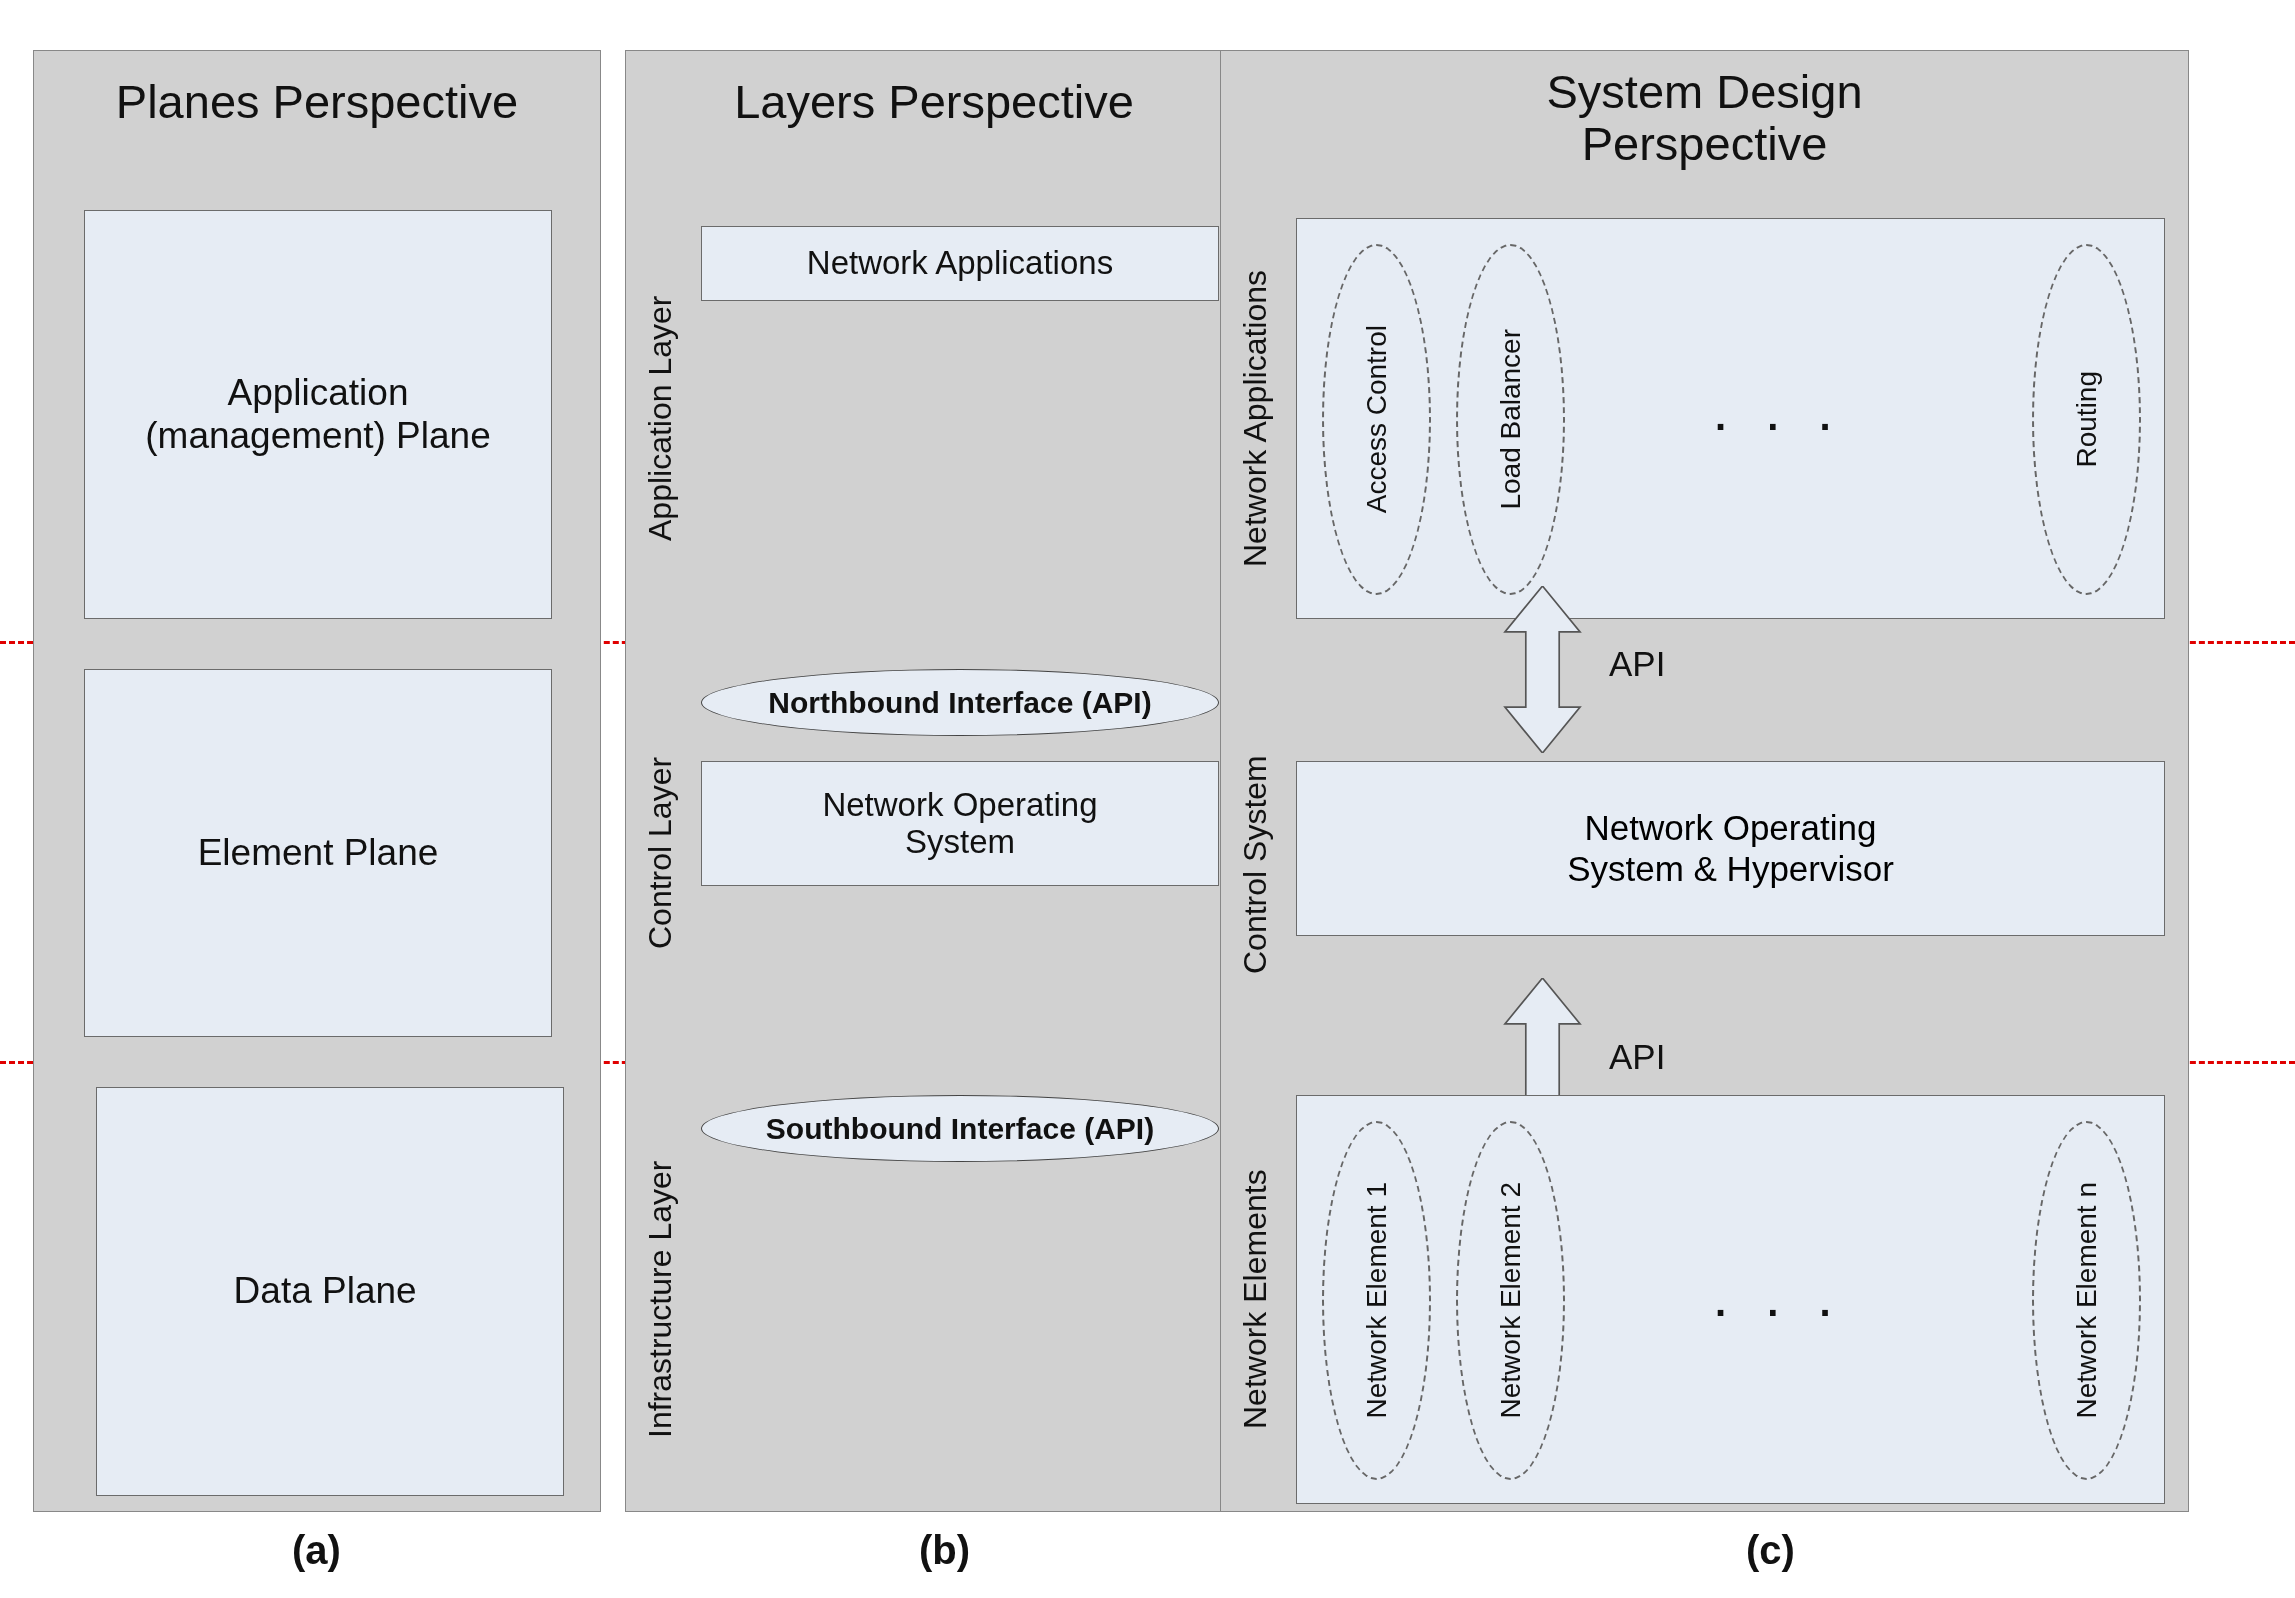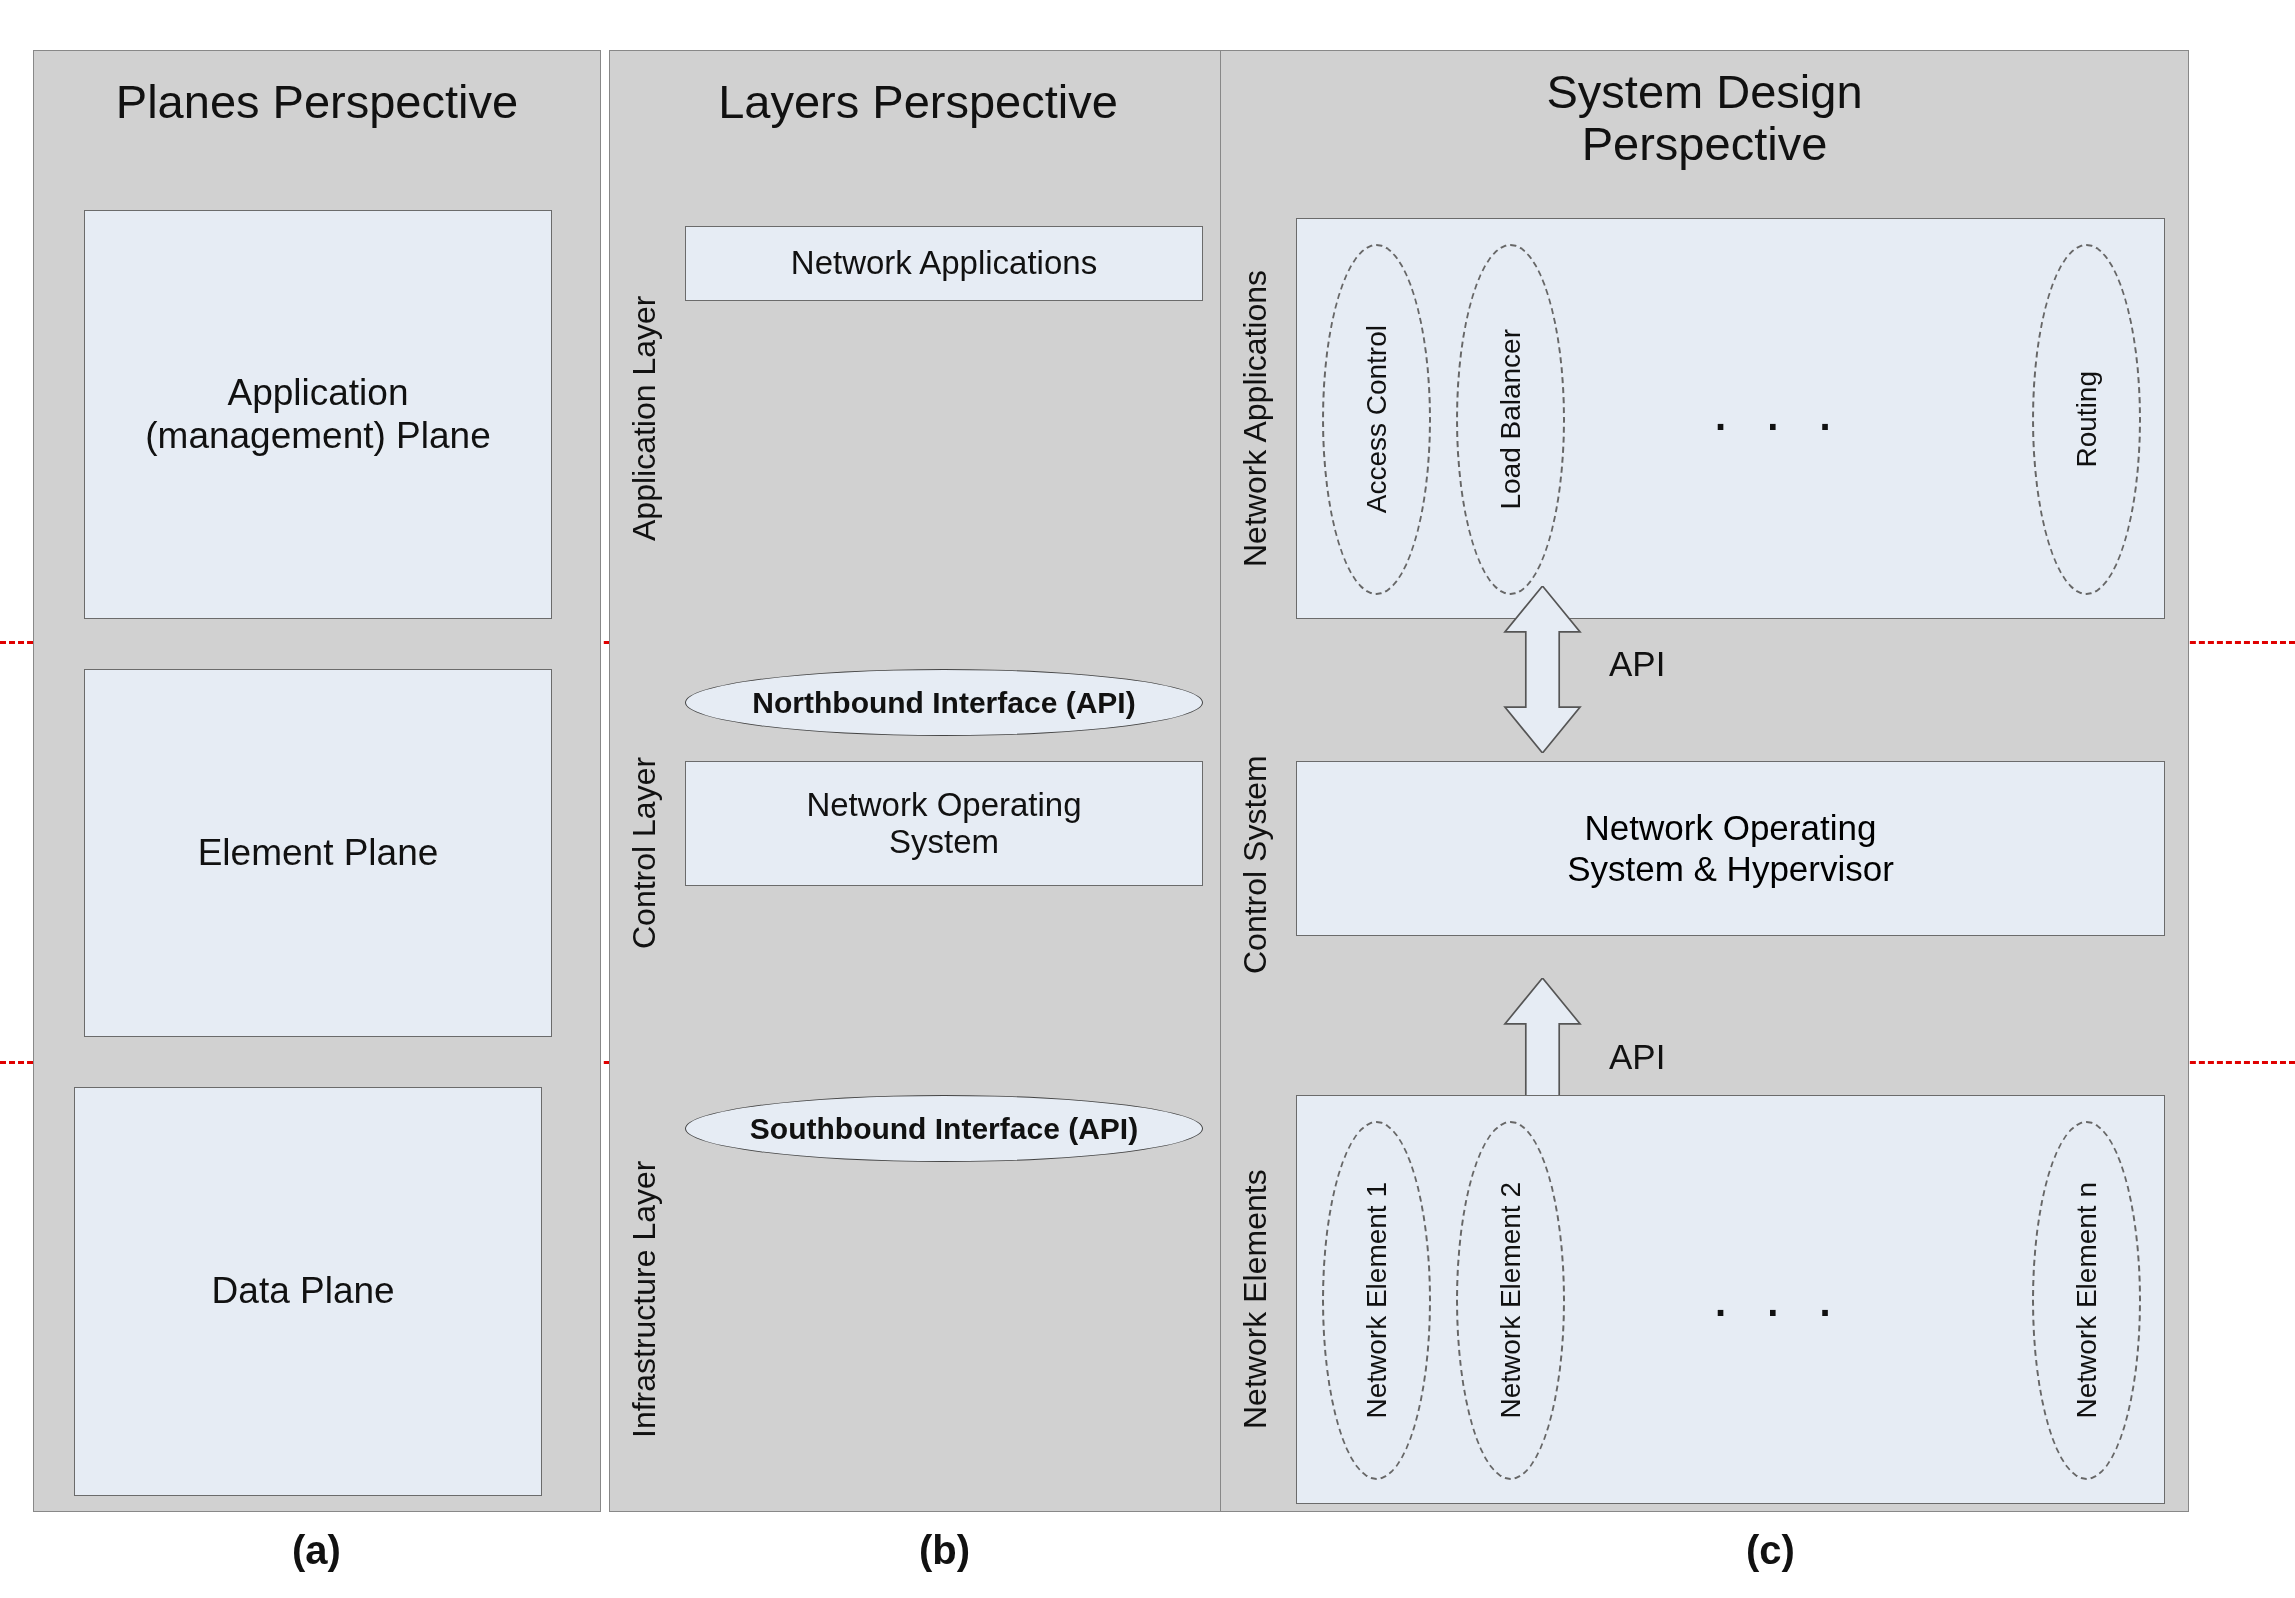--- a/index.html
+++ b/index.html
@@ -152,27 +152,27 @@
 
   <div class="column" style="left:33px; top:42px; width:568px; height:1462px;">
     <div class="col-title" style="top:25px;">Planes Perspective</div>
 
     <div class="plane-box" style="left:50px; top:159px; width:468px; height:409px;">
       <span>Application<br>(management) Plane</span>
     </div>
     <div class="plane-box" style="left:50px; top:618px; width:468px; height:368px;">
       <span>Element Plane</span>
     </div>
-    <div class="plane-box" style="left:40px; top:1036px; width:468px; height:409px;padding-left:7px;">
+    <div class="plane-box" style="left:62px; top:1036px; width:468px; height:409px;padding-left:7px;">
       <span>Data Plane</span>
     </div>
   </div>
   <div class="sub-label" style="left:292px; top:1520px;">(a)</div>
 
-  <div class="column" style="left:609px; top:42px; width:618px; height:1462px;">
+  <div class="column" style="left:625px; top:42px; width:618px; height:1462px;">
     <div class="col-title" style="top:25px;">Layers Perspective</div>
 
     <div class="vertical-label" style="left:12.5px; top:175px; height:384px; width:42px;">Application Layer</div>
     <div class="layer-box" style="left:75px; top:175px; width:518px; height:75px;">
       <span>Network Applications</span>
     </div>
 
     <div class="vertical-label" style="left:12.5px; top:618px; height:368px; width:42px;">Control Layer</div>
     <div class="ellipse-box" style="left:75px; top:618px; width:518px; height:67px;">
       <span>Northbound Interface (API)</span>

